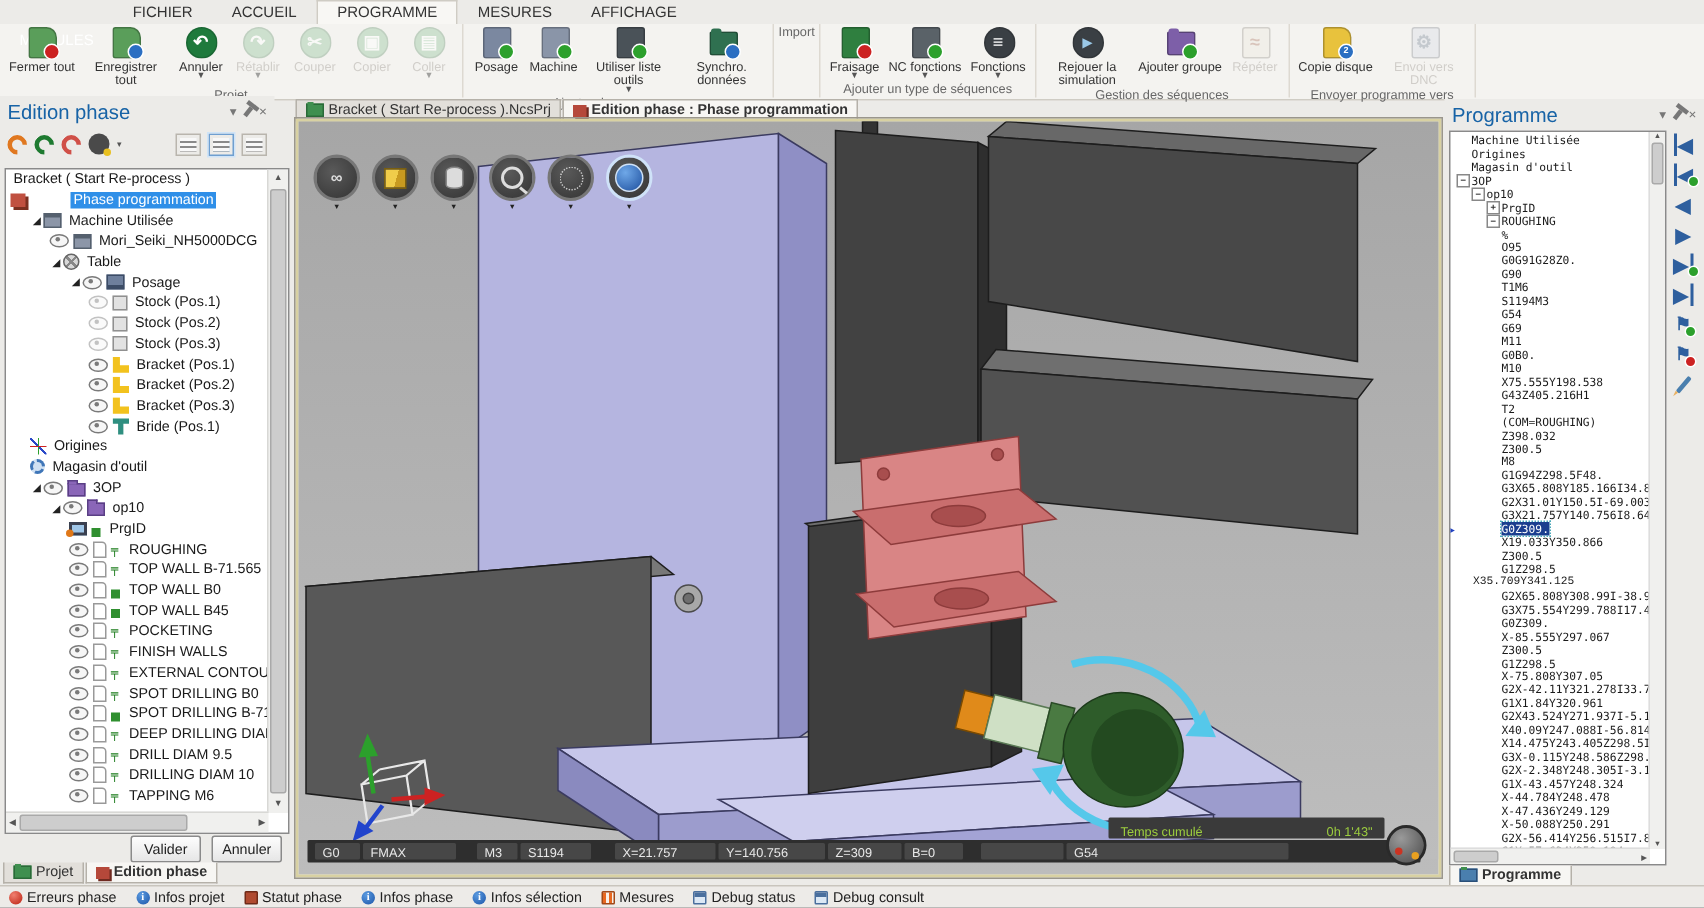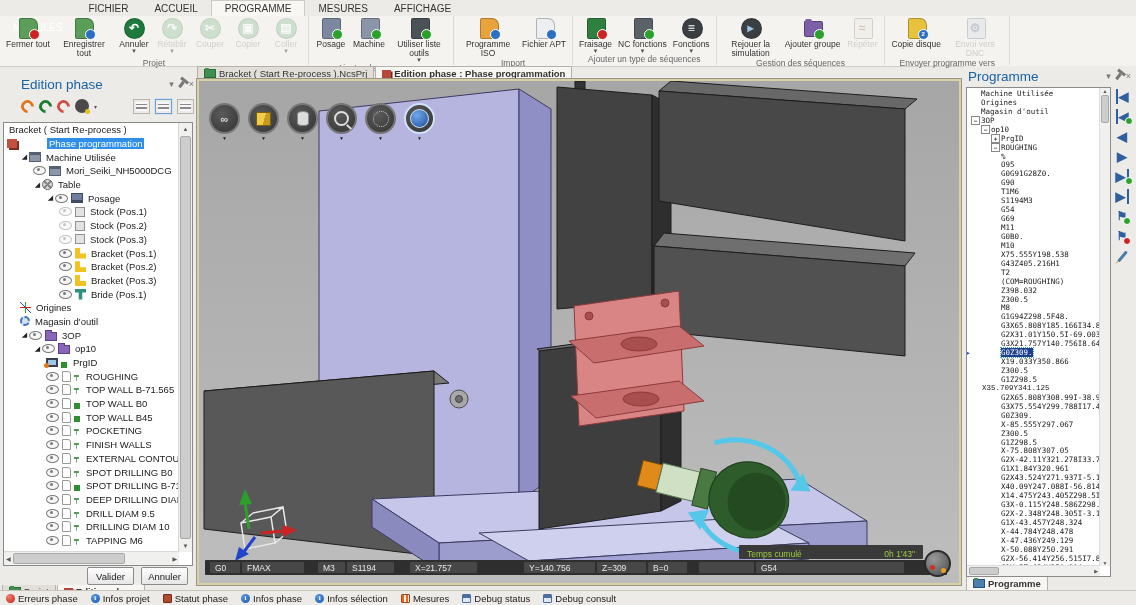--- a/index.html
+++ b/index.html
@@ -23,21 +23,21 @@
   .ric .sh{position:absolute;left:2px;top:0;width:17px;height:19px;}
   .sh.page{border-radius:2px 7px 2px 2px;border:1px solid rgba(0,0,0,.25);}
   .sh.rect{border-radius:2px;border:1px solid rgba(0,0,0,.25);}
   .sh.circle{border-radius:50%;width:19px;height:19px;left:1px;border:1px solid rgba(0,0,0,.15);}
   .sh.folder{top:3px;height:14px;border-radius:1px 2px 2px 2px;border:1px solid rgba(0,0,0,.3);}
   .sh.folder::before{content:"";position:absolute;top:-3px;left:0;width:7px;height:3px;background:inherit;border-radius:2px 2px 0 0;}
   .ric .g{position:absolute;inset:0;display:flex;align-items:center;justify-content:center;font-size:12px;font-weight:bold;}
   .ric .bdg{position:absolute;right:-2px;bottom:-2px;width:9px;height:9px;border-radius:50%;
             color:#fff;font:bold 6px/9px "Liberation Sans",sans-serif;text-align:center;border:1px solid #fff;}
   
-  #lpanel{position:absolute;left:0;top:74px;width:183px;height:524px;background:#ecebe8;padding-left:16px;}
+  #lpanel{position:absolute;left:0;top:64px;width:183px;height:524px;background:#ecebe8;}
   .phead{display:flex;align-items:center;height:20px;padding:0 5px;}
   .ptitle{font-size:13.5px;color:#1763a6;flex:1;}
   .phico{display:flex;gap:6px;align-items:center;color:#777;font-size:9px;}
   .pin{width:3px;height:7px;background:#777;position:relative;transform:rotate(38deg);display:inline-block;}
   .pin::before{content:"";position:absolute;top:-3px;left:-3px;width:9px;height:3px;background:#777;}
   #ltools{display:flex;align-items:center;height:24px;padding:0 5px;gap:5px;}
   .cring{width:13px;height:13px;border-radius:50%;border:3.5px solid;transform:rotate(45deg);box-sizing:border-box;}
   .cring.or{border-color:#e07820;border-right-color:transparent;}
   .cring.gr{border-color:#1e7a30;border-right-color:transparent;}
   .cring.rd{border-color:#d05048;border-right-color:transparent;}
@@ -234,40 +234,31 @@
               <span class="rlabel">Machine</span>
             </div>
             <div class="rbtn">
               <span class="ric">
                 <span class="sh rect" style="background: rgb(74, 82, 88);"></span>
                 <span class="bdg" style="background: rgb(44, 160, 44);"></span>
               </span>
               <span class="rlabel">Utiliser liste outils</span>
               <span class="rdd">▼</span>
             </div>
+            <div class="rbtn">
+              <span class="ric">
+                <span class="sh folder" style="background: rgb(47, 112, 80);"></span>
+                <span class="bdg" style="background: rgb(43, 111, 194);"></span>
+              </span>
+              <span class="rlabel">Synchro. données</span>
+            </div>
           </div>
           <div class="rgl">Ajouter des ressources</div>
         </div>
         <div class="rgroup">
-          <div class="rbtns">
-            <div class="rbtn">
-              <span class="ric">
-                <span class="sh page" style="background: rgb(232, 163, 61);"></span>
-                <span class="bdg" style="background: rgb(43, 111, 194);"></span>
-              </span>
-              <span class="rlabel">Programme ISO</span>
-            </div>
-            <div class="rbtn">
-              <span class="ric">
-                <span class="sh page" style="background: rgb(236, 238, 242);"></span>
-                <span class="bdg" style="background: rgb(43, 111, 194);"></span>
-              </span>
-              <span class="rlabel">Fichier APT</span>
-            </div>
-          </div>
           <div class="rgl">Import</div>
         </div>
         <div class="rgroup">
           <div class="rbtns">
             <div class="rbtn">
               <span class="ric">
                 <span class="sh rect" style="background: rgb(47, 127, 63);"></span>
                 <span class="bdg" style="background: rgb(204, 34, 34);"></span>
               </span>
               <span class="rlabel">Fraisage</span>
@@ -678,21 +669,21 @@
       <div id="timebar">
         <span>Temps cumulé</span>
         <span>0h 1'43"</span>
       </div>
       <div id="ncbar">
           <div class="seg" style="width: 30px;">G0</div>
           <div class="seg" style="width: 62px;">FMAX</div>
           <div class="seg" style="width: 27px; margin-left: 12px;">M3</div>
           <div class="seg" style="width: 47px;">S1194</div>
           <div class="seg" style="width: 67px; margin-left: 14px;">X=21.757</div>
-          <div class="seg" style="width: 71px; margin-left: 45px;">Y=140.756</div>
+          <div class="seg" style="width: 71px;">Y=140.756</div>
           <div class="seg" style="width: 49px;">Z=309</div>
           <div class="seg" style="width: 39px;">B=0</div>
           <div class="seg" style="width: 55px; margin-left: 10px;"></div>
           <div class="seg" style="width: 148px;">G54</div>
         </div>
       <div id="camball"></div>
     </div>
   </div>
 
   <div id="rpanel">

